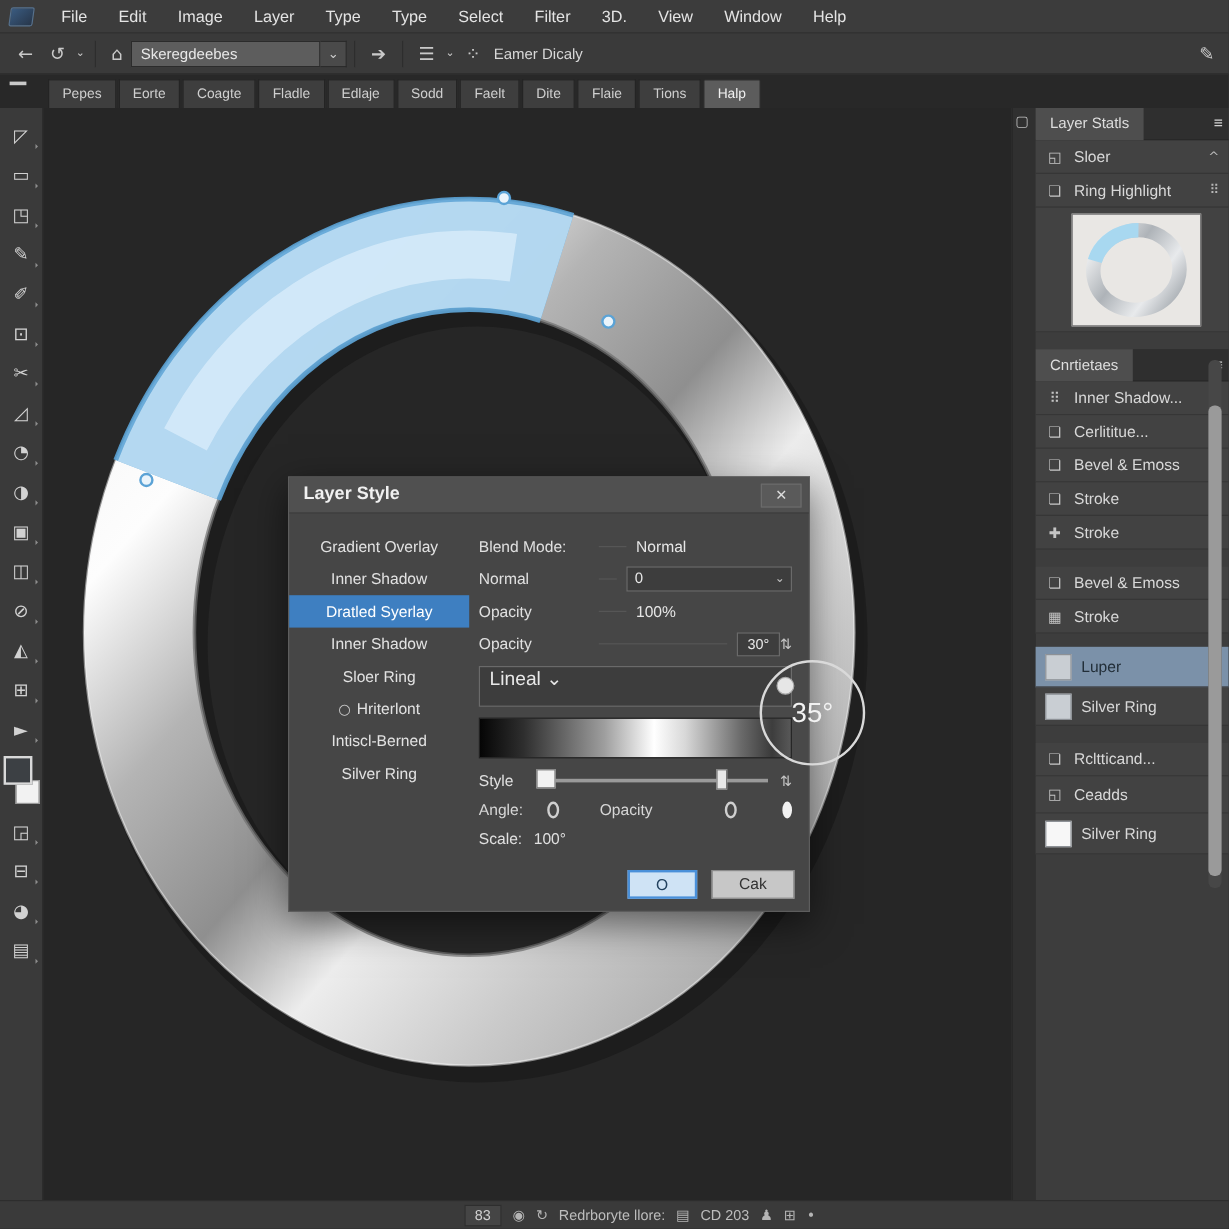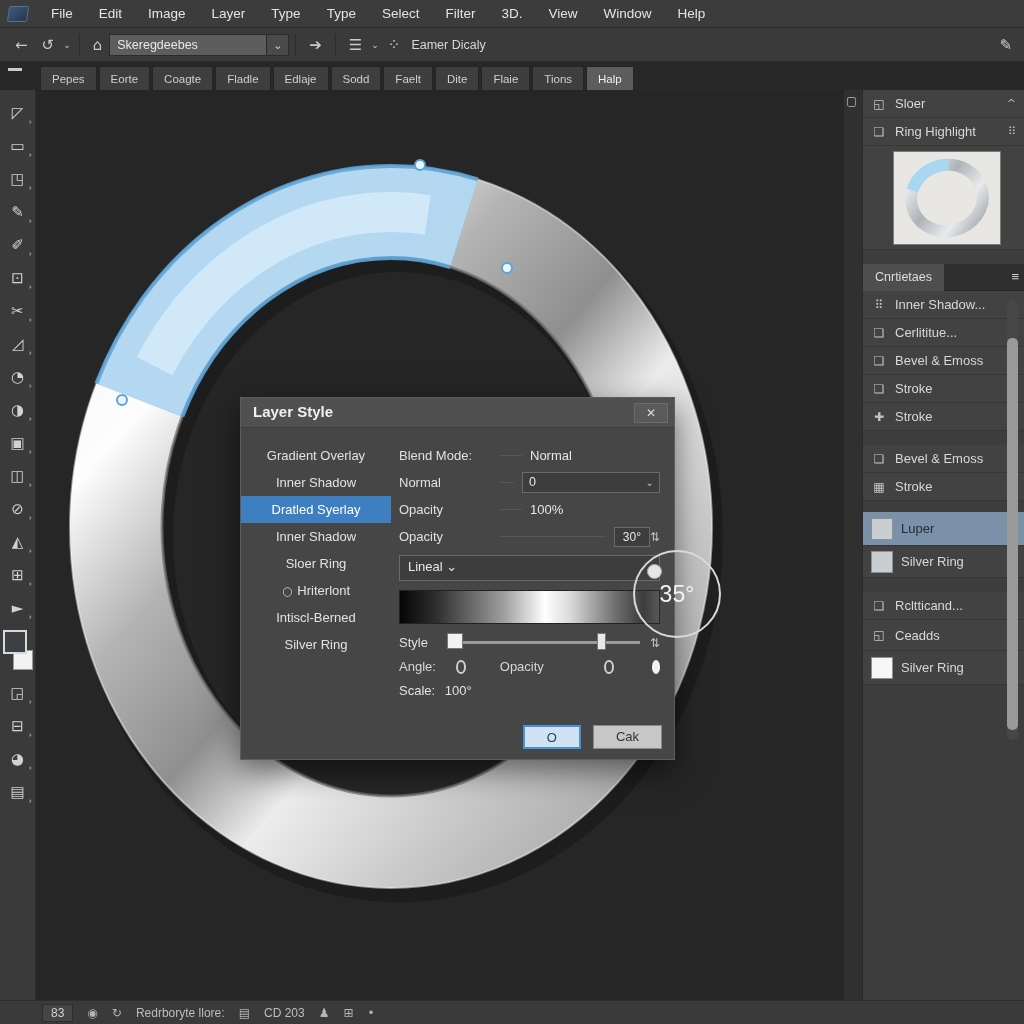--- a/index.html
+++ b/index.html
@@ -97,22 +97,22 @@
   .ctl-label { width:92px; color:#e0e0e0; font-size:13px; flex:none; }
   .leader { flex:1; height:0; border-top:1px solid #565656; margin:0 8px; }
   .ctl-value { color:#e6e6e6; font-size:13px; width:130px; }
   .dd-box { width:138px; height:21px; background:#3d3d3d; border:1px solid #6a6a6a;
     color:#e8e8e8; font-size:12.5px; line-height:19px; padding:0 6px; position:relative; }
   .dd-box .caret { position:absolute; right:5px; top:0; font-size:10px; color:#c0c0c0;
     font-family:"DejaVu Sans",sans-serif; }
   .num-box { width:36px; height:20px; background:#3d3d3d; border:1px solid #6a6a6a;
     color:#e8e8e8; font-size:12px; text-align:center; line-height:18px; }
   .stepper { margin-left:auto; color:#c6c6c6; font-size:12px; font-family:"DejaVu Sans",sans-serif; }
-  .dd-full { margin:5px 0 0 0; width:100%; height:26px; background:#3d3d3d; border:1px solid #6a6a6a;
-    color:#e8e8e8; font-size:13px; line-height:21px; padding:0 8px; position:relative; }
+  .dd-full { margin:5px 0 0 0; width:100%; height:34px; background:#3d3d3d; border:1px solid #6a6a6a;
+    color:#e8e8e8; font-size:16px; line-height:21px; padding:0 8px; position:relative; }
   .grad-bar { margin-top:9px; width:100%; height:34px; border:1px solid #222;
     background:linear-gradient(90deg,#050505 0%,#2e2e2e 14%,#9e9e9e 40%,#ffffff 56%,#d8d8d8 66%,#6a6a6a 84%,#3a3a3a 94%,#555 100%); }
   .slider-row { margin-top:11px; display:flex; align-items:center; }
   .slider-track { position:relative; flex:1; height:3px; background:#9a9a9a; margin:0 10px; }
   .handle-a { position:absolute; left:-2px; top:-8px; width:16px; height:16px; background:#f2f2f2; border:1px solid #777; }
   .handle-b { position:absolute; right:34px; top:-8px; width:9px; height:17px; background:#e8e8e8; border:1px solid #777; }
   .radio-row { margin-top:9px; display:flex; align-items:center; gap:20px; }
   .radio-o { width:14px; height:14px; border:2px solid #cfcfcf; border-radius:50%; }
   .radio-f { width:14px; height:14px; background:#f2f2f2; border-radius:50%; }
   .scale-row { margin-top:9px; color:#e0e0e0; }
@@ -124,21 +124,21 @@
   
   .angle-ind { position:absolute; left:633px; top:550px; width:88px; height:88px; z-index:12;
     border:2px solid #d9d9d9; border-radius:50%; display:flex; align-items:center; justify-content:center;
     color:#f2f2f2; font-size:23px; background:rgba(255,255,255,0.02); }
   .angle-handle { position:absolute; left:12px; top:12px; width:15px; height:15px;
     background:#e6e6e6; border-radius:50%; border:1px solid #aaa; z-index:13; }
 
   
   .statusbar { position:absolute; left:0; top:1000px; width:1024px; height:24px;
     background:#3a3a3a; border-top:1px solid #2d2d2d; display:flex; align-items:center;
-    font-size:12px; color:#bdbdbd; padding-left:42px; gap:14px; }
+    font-size:12px; color:#bdbdbd; padding-left:42px; gap:9px;justify-content:center; }
   .sb-box { background:#454545; border:1px solid #2e2e2e; padding:1px 8px; color:#d2d2d2; }
   .sb-icon { font-family:"DejaVu Sans",sans-serif; font-size:12px; color:#b5b5b5; }
 </style>
 </head>
 <body>
 
 <div id="app">
 
   <div class="menubar">
     <div class="app-logo"></div>
@@ -365,20 +365,24 @@
     <div class="angle-handle"></div>
     <span>35°</span>
   </div>
 
   <div class="panel-strip">
     <span class="strip-icon">▢</span>
   </div>
 
   <div class="rpanel">
 
+    <div class="rp-header">
+      <span class="tab">Layer Statls</span>
+      <span class="menu-glyph">≡</span>
+    </div>
     <div class="rp-row">
       <span class="li">◱</span>
       <span>Sloer</span>
       <span class="chev">^</span>
     </div>
     <div class="rp-row">
       <span class="li">❏</span>
       <span>Ring Highlight</span>
       <span class="chev">⠿</span>
     </div>

